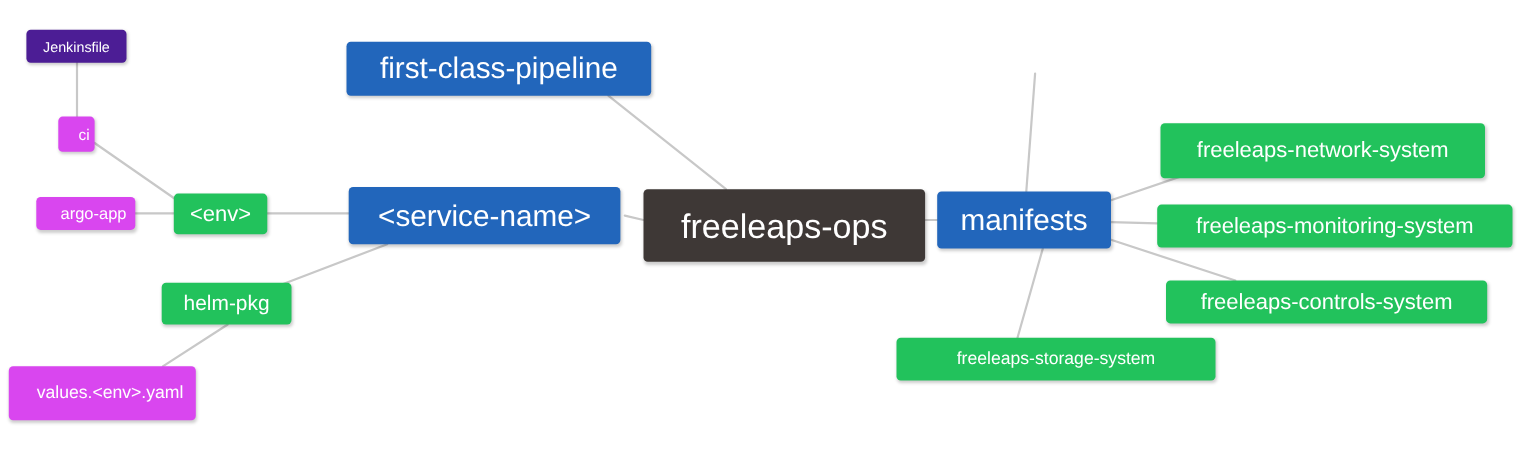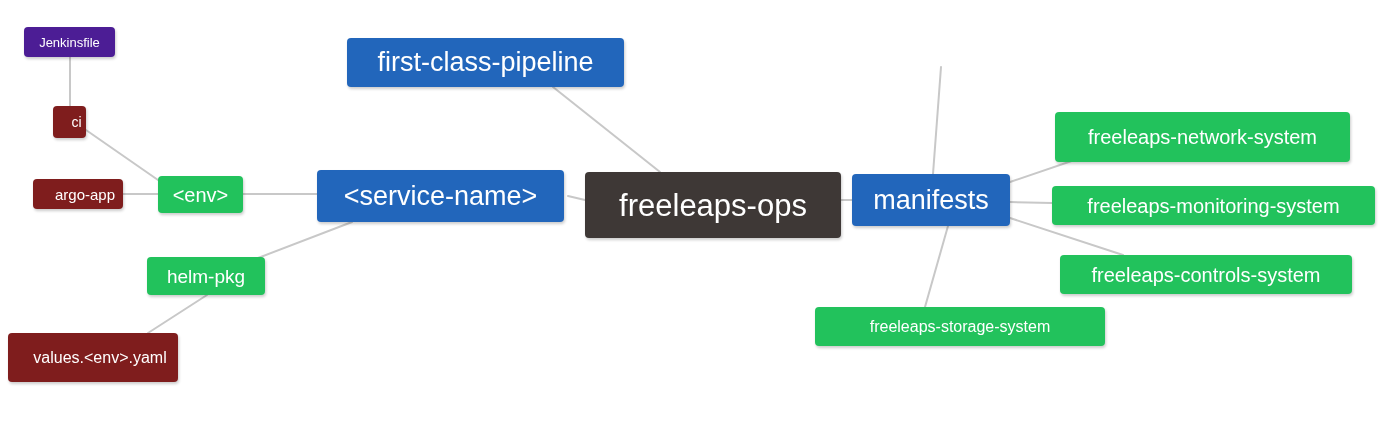--- a/index.html
+++ b/index.html
@@ -37,21 +37,21 @@
     white-space: nowrap;
     line-height: 1;
     letter-spacing: 0px;
     box-shadow: 1px 2px 3px rgba(0,0,0,0.20);
     user-select: none;
   }
   .n-root   { background: #3e3836; }
   .n-blue   { background: #2266bb; }
   .n-green  { background: #22c25c; }
   .n-orange { background: #4c1d95; }
-  .n-red    { background: #7f1d1d; padding-left: 14px; }
+  .n-red    { background: #d946ef; padding-left: 14px; }
 </style>
 </head>
 <body>
 
 <div id="canvas">
   <svg id="edges" viewBox="0 0 1390 421" width="1390" height="421" xmlns="http://www.w3.org/2000/svg">
       <line x1="70" y1="57" x2="70" y2="106" stroke="#c8c8c8" stroke-width="2" stroke-linecap="round"></line>
       <line x1="86" y1="130" x2="158" y2="180" stroke="#c8c8c8" stroke-width="2" stroke-linecap="round"></line>
       <line x1="123" y1="194" x2="158" y2="194" stroke="#c8c8c8" stroke-width="2" stroke-linecap="round"></line>
       <line x1="243" y1="194" x2="317" y2="194" stroke="#c8c8c8" stroke-width="2" stroke-linecap="round"></line>
@@ -65,21 +65,21 @@
       <line x1="1010" y1="202" x2="1052" y2="203" stroke="#c8c8c8" stroke-width="2" stroke-linecap="round"></line>
       <line x1="1010" y1="218" x2="1123" y2="255" stroke="#c8c8c8" stroke-width="2" stroke-linecap="round"></line>
       <line x1="948" y1="226" x2="925" y2="307" stroke="#c8c8c8" stroke-width="2" stroke-linecap="round"></line>
     </svg>
 <div class="node n-orange" style="left: 24px; top: 27px; width: 91px; height: 30px; font-size: 13px;">Jenkinsfile</div>
     <div class="node n-red" style="left: 53px; top: 106px; width: 33px; height: 32px; font-size: 14px;">ci</div>
     <div class="node n-red" style="left: 33px; top: 179px; width: 90px; height: 30px; font-size: 15px;">argo-app</div>
     <div class="node n-green" style="left: 158px; top: 176px; width: 85px; height: 37px; font-size: 20px;">&lt;env&gt;</div>
     <div class="node n-green" style="left: 147px; top: 257px; width: 118px; height: 38px; font-size: 19px;">helm-pkg</div>
     <div class="node n-red" style="left: 8px; top: 333px; width: 170px; height: 49px; font-size: 16px;">values.&lt;env&gt;.yaml</div>
-    <div class="node n-blue" style="left: 315px; top: 38px; width: 277px; height: 49px; font-size: 27px; margin-left: 32px;">first-class-pipeline</div>
+    <div class="node n-blue" style="left: 315px; top: 38px; width: 277px; height: 49px; font-size: 27px;">first-class-pipeline</div>
     <div class="node n-blue" style="left: 317px; top: 170px; width: 247px; height: 52px; font-size: 27px;">&lt;service-name&gt;</div>
     <div class="node n-root" style="left: 585px; top: 172px; width: 256px; height: 66px; font-size: 31px;">freeleaps-ops</div>
     <div class="node n-blue" style="left: 852px; top: 174px; width: 158px; height: 52px; font-size: 27px;">manifests</div>
     <div class="node n-green" style="left: 1055px; top: 112px; width: 295px; height: 50px; font-size: 20px;">freeleaps-network-system</div>
     <div class="node n-green" style="left: 1052px; top: 186px; width: 323px; height: 39px; font-size: 20px;">freeleaps-monitoring-system</div>
     <div class="node n-green" style="left: 1060px; top: 255px; width: 292px; height: 39px; font-size: 20px;">freeleaps-controls-system</div>
     <div class="node n-green" style="left: 815px; top: 307px; width: 290px; height: 39px; font-size: 16px;">freeleaps-storage-system</div>
   </div>
 
 </body></html>

